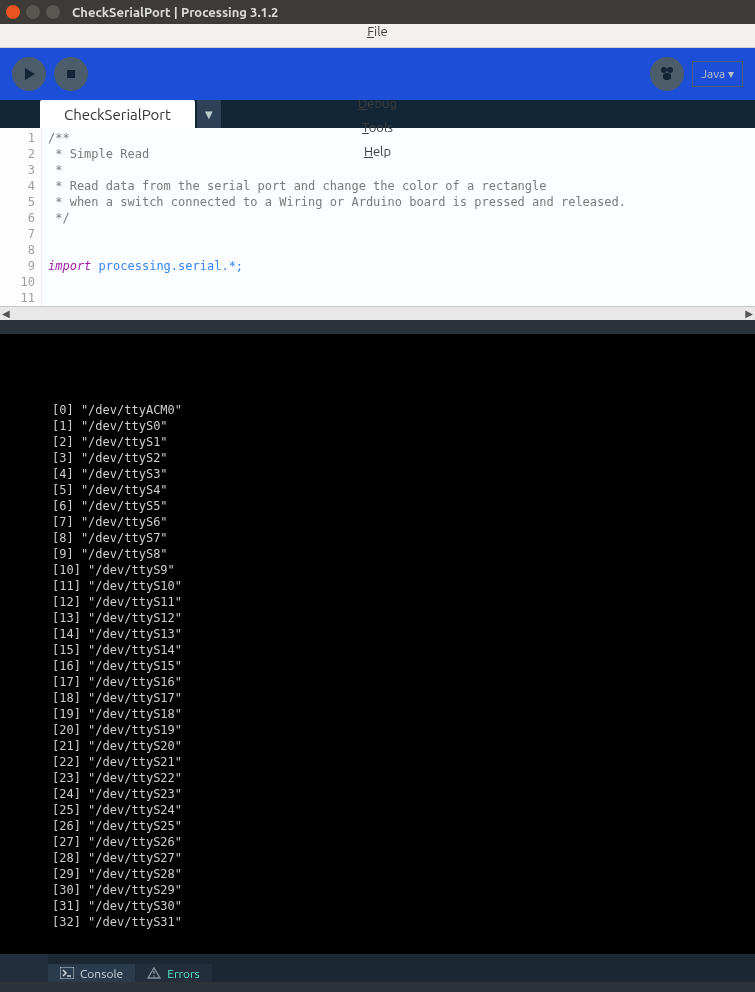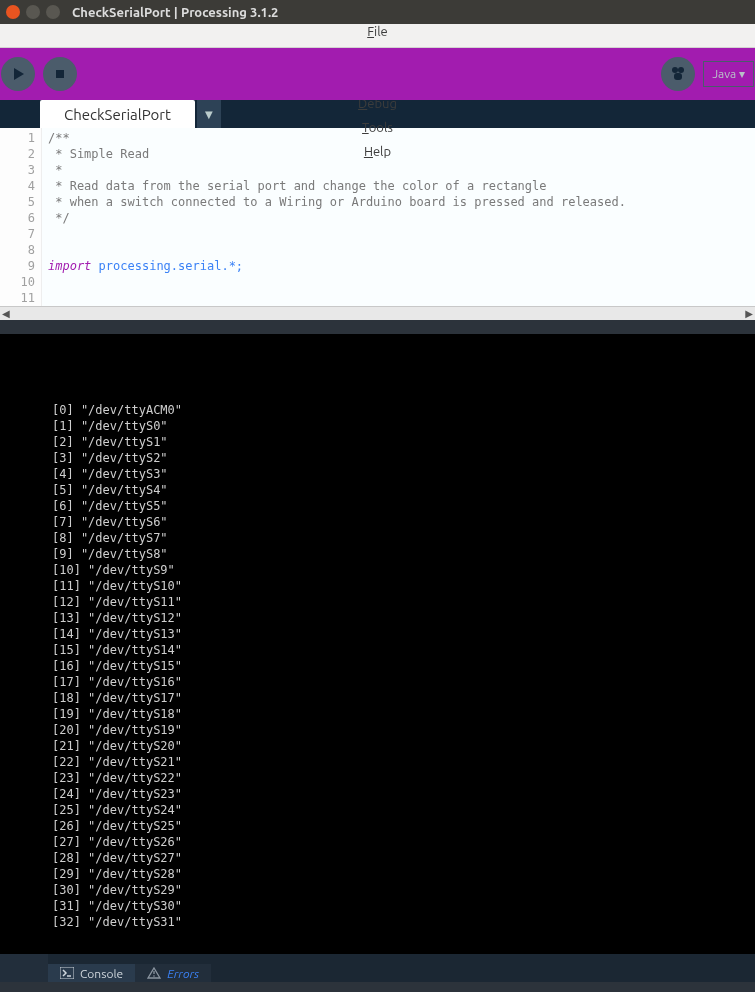--- a/index.html
+++ b/index.html
@@ -5,21 +5,21 @@
 * { margin:0; padding:0; box-sizing:border-box; }
 body { font-family:"Ubuntu","DejaVu Sans",sans-serif; font-size:13px; background:#2c333b; height:992px; width:755px; overflow:hidden; }
 .titlebar { height:24px; background:#3c3b37; display:flex; align-items:center; padding:0 6px; color:#dcdcdc; }
 .win-btn { width:14px; height:14px; border-radius:50%; margin-right:6px; display:inline-block; }
 .win-close { background:#e95420; }
 .win-min, .win-max { background:#595751; }
 .title-text { margin-left:6px; font-weight:bold; font-size:13px; color:#dcdcdc;text-align:right; }
 .menubar { height:24px; background:#f2f1f0; display:flex; align-items:center; padding:0 8px; gap:10px; color:#3c3c3c; border-bottom:1px solid #d3d2d0;flex-direction:column; }
 .menubar span { cursor:pointer; }
 .menubar span u { text-decoration:underline; }
-.toolbar { height:52px; background:#a21caf; display:flex; align-items:center; padding:0 1px; position:relative; }
+.toolbar { height:52px; background:#1d4ed8; display:flex; align-items:center; padding:0 12px; position:relative; }
 .tool-btn { width:34px; height:34px; border-radius:50%; background:#4b5c6b; display:flex; align-items:center; justify-content:center; margin-right:8px; cursor:pointer; }
 .tool-btn svg { fill:#132638; }
 .debug-btn { width:34px; height:34px; border-radius:50%; background:#4b5c6b; display:flex; align-items:center; justify-content:center; margin-left:auto; margin-right:8px; cursor:pointer; }
 .mode-sel { height:26px; border:1px solid #4b5c6b; color:#b8c0c7; padding:0 8px; display:flex; align-items:center; font-size:12px; cursor:pointer; }
 .tabrow { height:28px; background:#132638; display:flex; align-items:flex-end; padding-left:40px; }
 .tab { height:28px; background:#fff; color:#333; padding:0 24px; display:flex; align-items:center; font-size:15px; border-top-left-radius:2px; border-top-right-radius:2px; }
 .tab-dd { height:28px; width:24px; background:#2d4256; color:#bcc; display:flex; align-items:center; justify-content:center; font-size:10px; margin-left:2px; cursor:pointer; }
 .editor { height:178px; background:#fafeff; display:flex; overflow:hidden; }
 .editor .gutter { width:42px; background:#fdfdfd; text-align:right; color:#a0a0a0; font-family:"DejaVu Sans Mono",monospace; font-size:12px; padding-top:2px; border-right:1px solid #eee; }
 .editor .gutter div { height:16px; line-height:16px; padding-right:6px; }
@@ -28,21 +28,21 @@
 .code .kw-import { color:#a21caf;font-style:italic; }
 .code .pkg { color:#3b82f6; }
 .hscroll { height:14px; background:#e8e8e8; border-top:1px solid #c8c8c8; display:flex; align-items:center; justify-content:space-between; padding:0 2px; color:#555; font-size:10px; }
 .hscroll .arrow { cursor:pointer; }
 .divider { height:14px; background:#2c333b; }
 .console { height:620px; background:#000; color:#cfcfcf; font-family:"DejaVu Sans Mono",monospace; font-size:12px; padding:68px 0 0 52px; line-height:16px; overflow:hidden; }
 .status { height:28px; background:#1b2733; display:flex; align-items:flex-end; }
 .status-spacer { width:48px; height:28px; background:#222e3b; }
 .status-tab { height:18px; display:flex; align-items:center; padding:0 12px; color:#cfd6dc; font-size:12px; gap:6px; cursor:pointer; }
 .status-tab.active { background:#2a3b4d; }
-.status-tab.inactive { background:#222e3b; color:#3b82f6;font-style:italic; }
+.status-tab.inactive { background:#222e3b; color:#5eead4; }
 </style>
 </head>
 <body>
 
 <div class="titlebar">
   <span class="win-btn win-close"></span>
   <span class="win-btn win-min"></span>
   <span class="win-btn win-max"></span>
   <span class="title-text">CheckSerialPort | Processing 3.1.2</span>
 </div>

